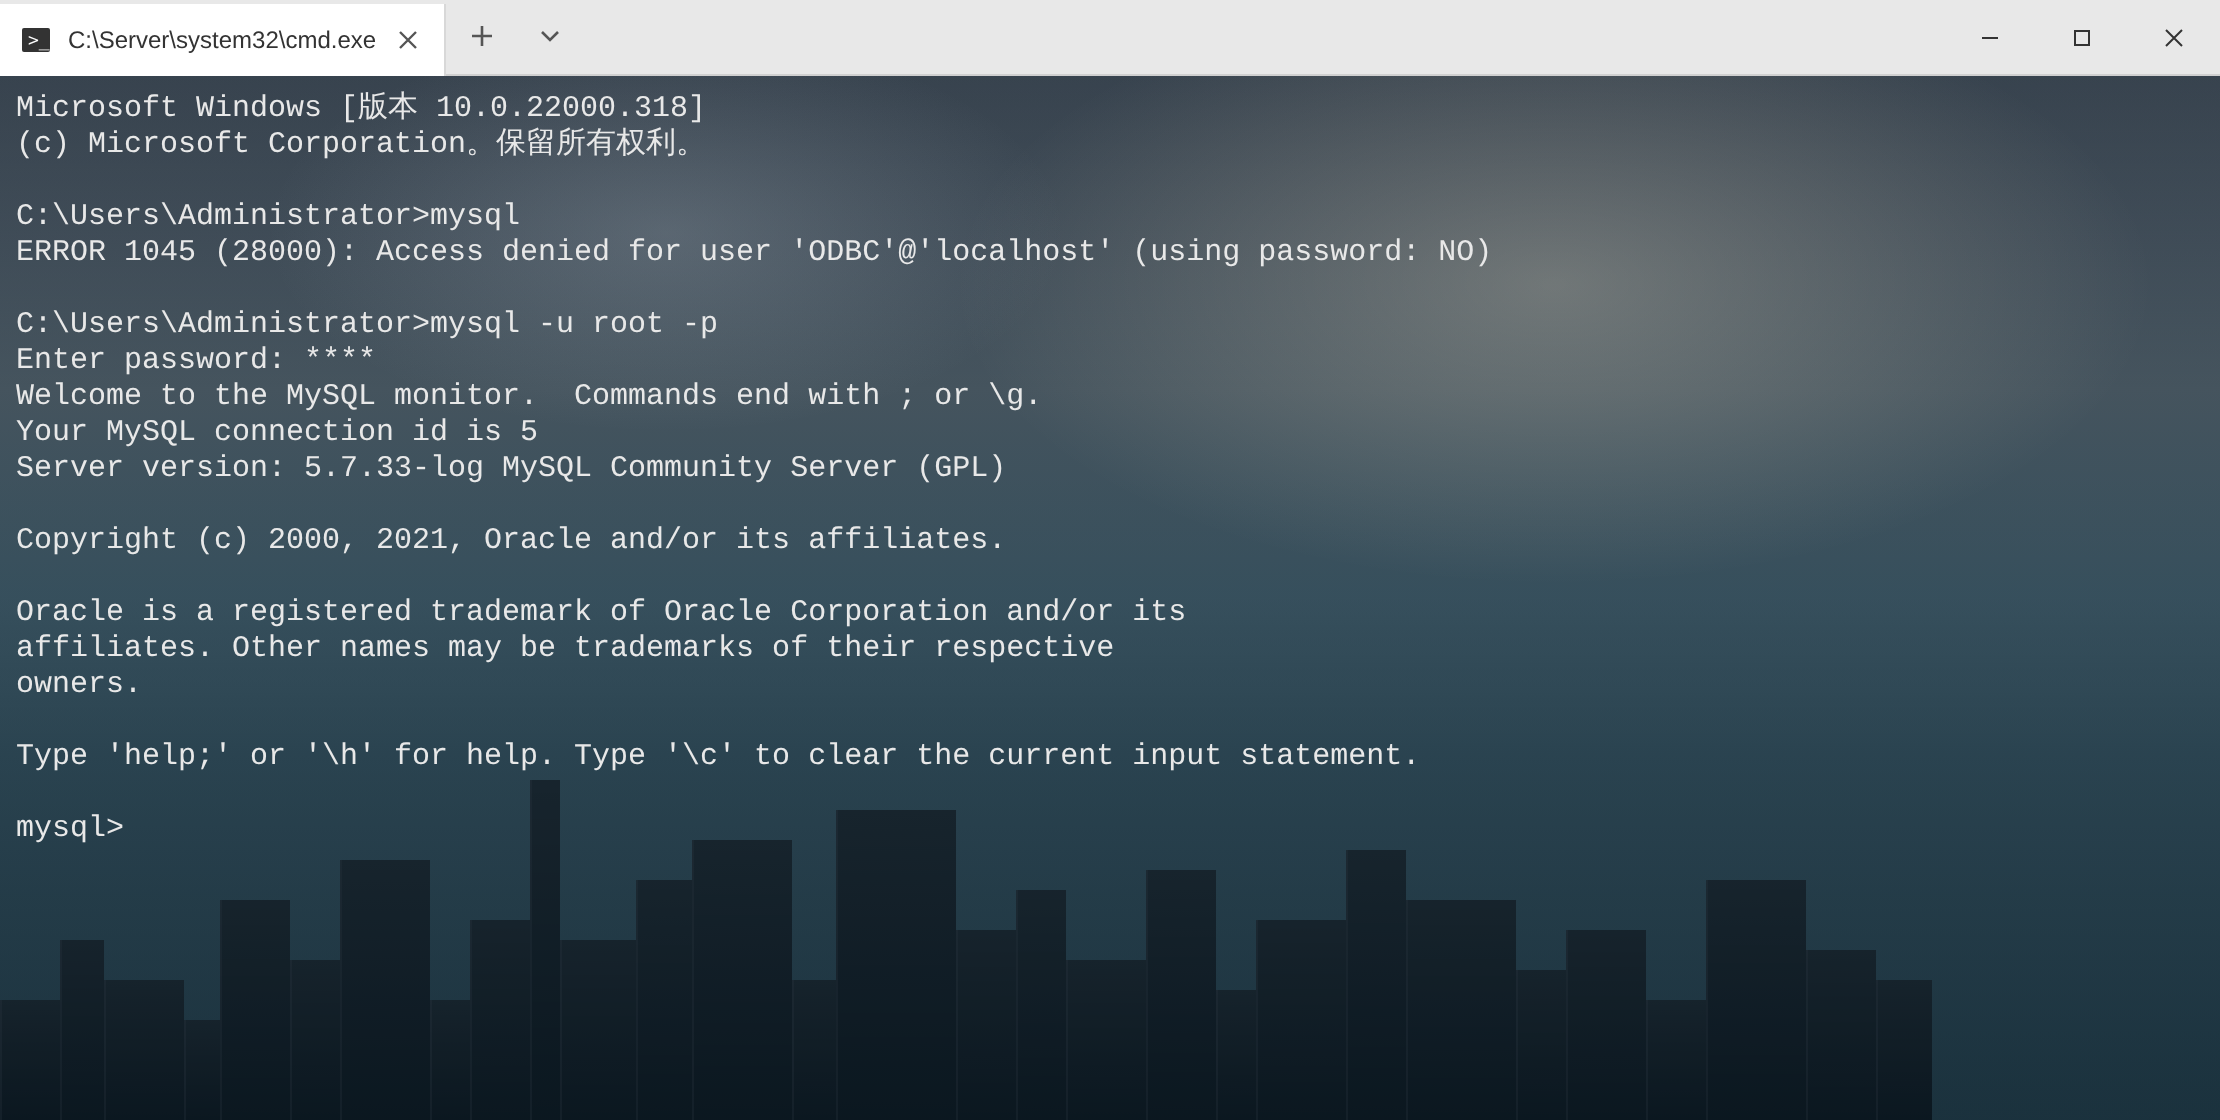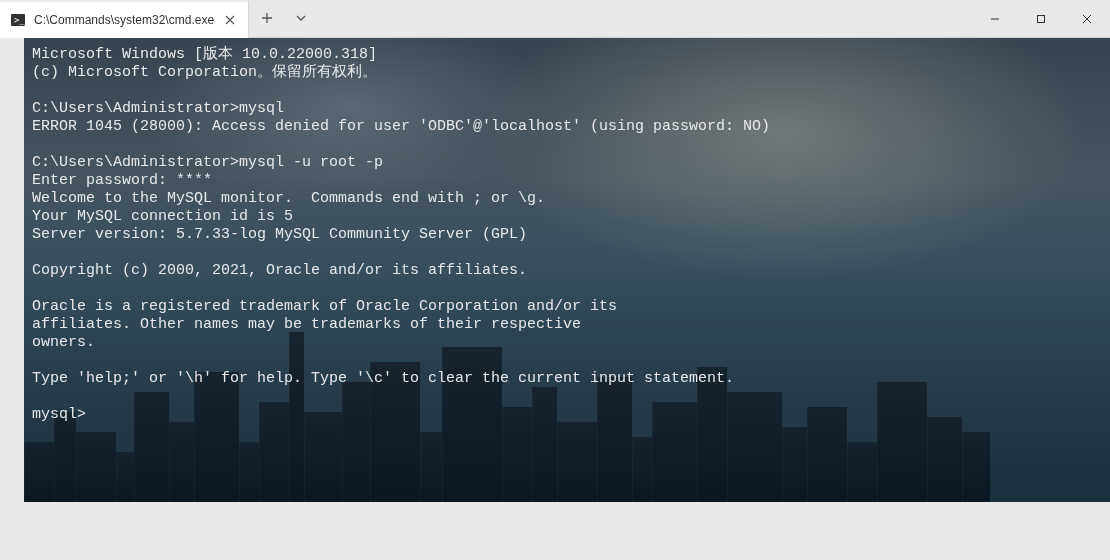--- a/index.html
+++ b/index.html
@@ -68,30 +68,29 @@
     }
     .window-btn {
       width: 46px;
       display: flex;
       align-items: center;
       justify-content: center;
       color: #333;
     }
     .terminal {
       position: relative;
-      height: 464px;
+      height: 522px;
       background: linear-gradient(180deg,
         #3a4652 0%,
         #4a5662 15%,
         #5a6872 30%,
         #4a6878 50%,
         #3a5868 65%,
         #2a4858 100%);
       overflow: hidden;
-      margin-left: 24px;
     }
     .terminal::before {
       content: "";
       position: absolute;
       inset: 0;
       background:
         radial-gradient(ellipse 300px 150px at 70% 20%, rgba(255,240,210,0.25), transparent),
         radial-gradient(ellipse 200px 100px at 30% 15%, rgba(200,210,220,0.2), transparent),
         linear-gradient(180deg, rgba(50,60,70,0.3) 0%, rgba(30,50,60,0.5) 60%, rgba(20,40,50,0.7) 100%);
     }
@@ -132,21 +131,21 @@
 <body>
 
 <div class="titlebar">
   <div class="tab">
     <span class="tab-icon">
       <svg width="16" height="16" viewBox="0 0 16 16">
         <rect x="1" y="2" width="14" height="12" fill="#333" rx="1"></rect>
         <text x="4" y="11" fill="#fff" font-size="9" font-family="monospace">&gt;_</text>
       </svg>
     </span>
-    <span class="tab-title">C:\Commands\system32\cmd.exe</span>
+    <span class="tab-title">C:\Server\system32\cmd.exe</span>
     <span class="tab-close">
       <svg width="10" height="10" viewBox="0 0 10 10">
           <path d="M1 1 L9 9 M9 1 L1 9" stroke="#555" stroke-width="1.2"></path>
         </svg>
     </span>
   </div>
   <div class="tab-controls">
     <span>
       <svg width="12" height="12" viewBox="0 0 12 12">
           <path d="M6 1 V11 M1 6 H11" stroke="#555" stroke-width="1.3"></path>

